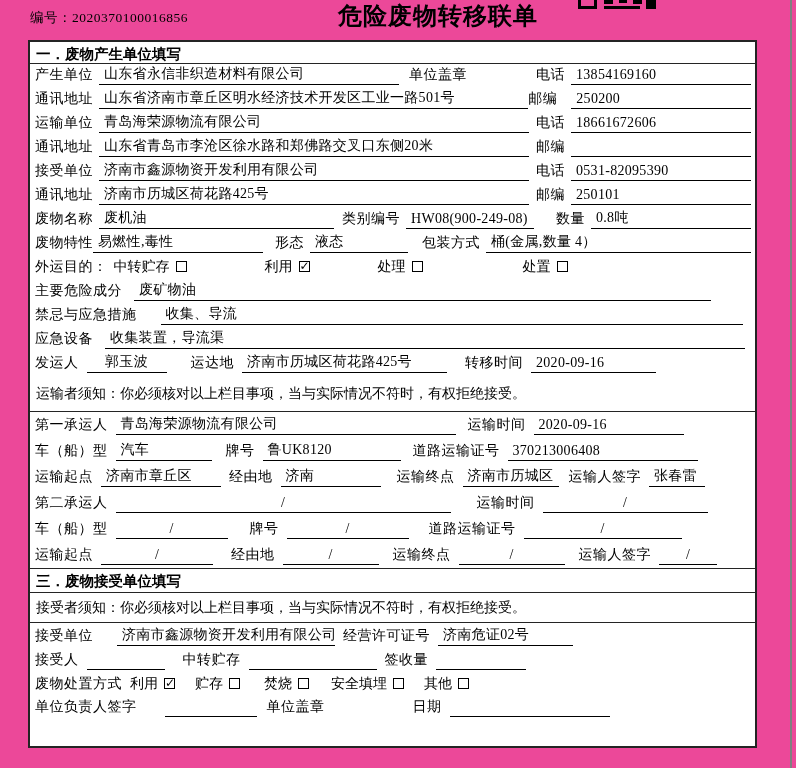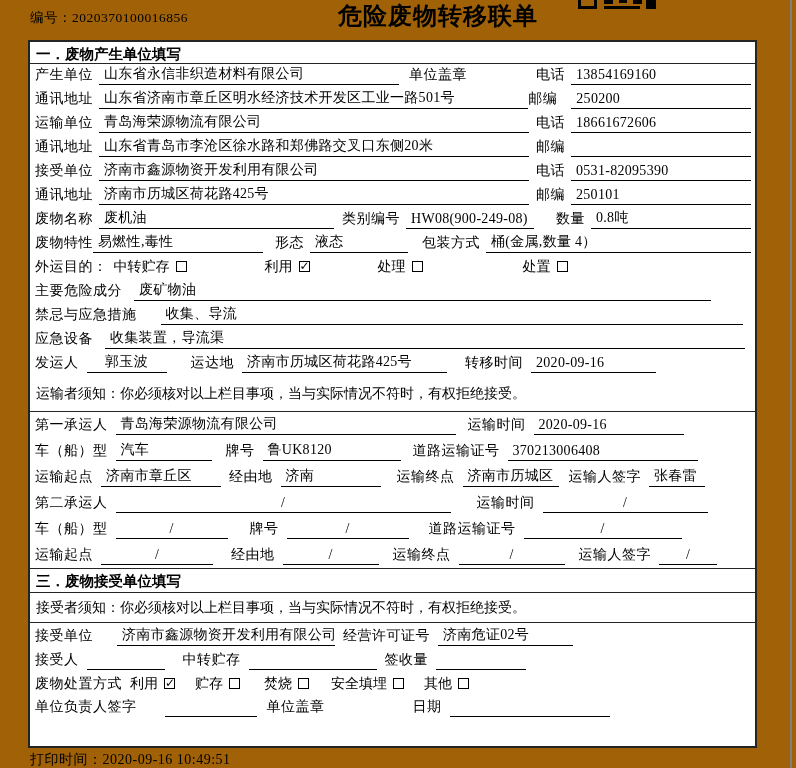--- a/index.html
+++ b/index.html
@@ -1,18 +1,18 @@
 <!DOCTYPE html>
 <html><head>
 <meta charset="utf-8">
 <style>
   * { box-sizing: border-box; margin: 0; padding: 0; }
   html,body { width: 796px; height: 768px; background: #ffffff; }
   body { font-family: "Liberation Serif", "DejaVu Serif", serif; font-size: 14px; color: #000; }
-  .page { position: relative; width: 796px; height: 768px; background: #a16207; overflow: hidden; }
+  .page { position: relative; width: 796px; height: 768px; background: #ec4899; overflow: hidden; }
 
   .serial { position: absolute; left: 30px; top: 9px; font-size: 13.5px; letter-spacing: .5px; }
   .doc-title { position: absolute; left: 338px; top: 0px; font-size: 24px; font-weight: bold; letter-spacing: 1px; }
 
   .qr { position: absolute; left: 578px; top: 0; width: 78px; height: 9px; }
   .qr i { position: absolute; background: #000; }
   .qr .q1 { left: 0; top: 0; width: 19px; height: 9px; background: transparent; border: 3px solid #000; border-top: none; }
   .qr .q2 { left: 26px; top: 0; width: 9px; height: 4px; }
   .qr .q3 { left: 26px; top: 6px; width: 36px; height: 3px; }
   .qr .q4 { left: 41px; top: 0; width: 8px; height: 3px; }
@@ -245,15 +245,14 @@
     <div class="row" style="height:23px;">
       <span class="lbl" style="margin-right:28px;">单位负责人签字</span>
       <span class="uv" style="width:92px;"></span>
       <span class="lbl" style="margin-left:10px;">单位盖章</span>
       <span class="lbl" style="margin-left:88px;margin-right:8px;">日期</span>
       <span class="uv" style="width:160px;"></span>
     </div>
 
   </div>
 
-  <div class="printline"><span>打印时间：</span><span>2020-09-16 10:49:51</span></div>
 
 </div>
 
 </body></html>

